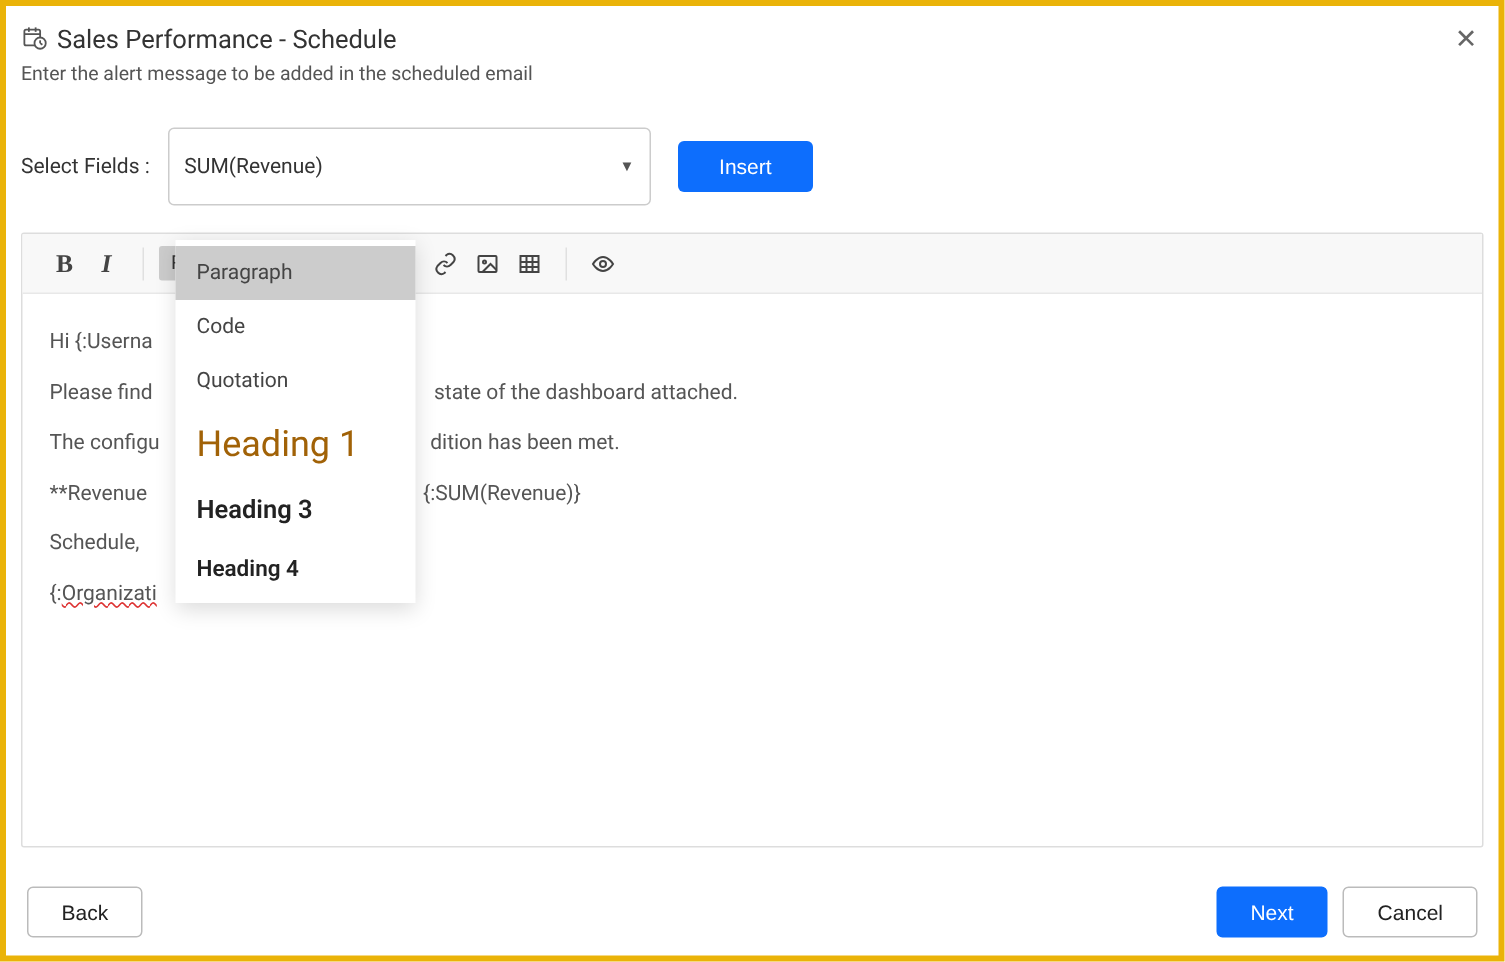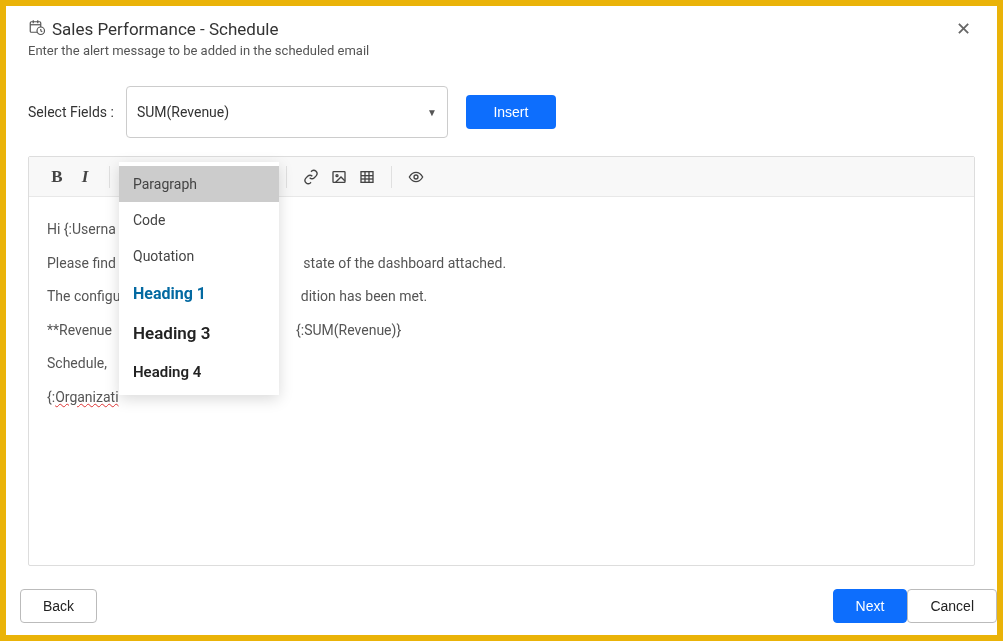--- a/index.html
+++ b/index.html
@@ -1,17 +1,17 @@
 <!DOCTYPE html>
 <html><head>
 <meta charset="utf-8">
 <style>
   * { box-sizing: border-box; margin: 0; padding: 0; }
   body { font-family: -apple-system, BlinkMacSystemFont, "Segoe UI", Roboto, Arial, sans-serif; font-size: 14px; color: #333; background: #fff; }
-  .dialog { width: 1003px; height: 641px; border: 6px solid #eab308; position: relative; padding: 12px 22px; }
+  .dialog { width: 1003px; height: 641px; border: 4px solid #eab308; position: relative; padding: 12px 10px; }
   .dlg-header { display: flex; align-items: flex-start; }
   .dlg-title-wrap { display: flex; align-items: center; gap: 6px; }
   .dlg-title { font-size: 17px; font-weight: 400; color: #333; }
   .dlg-sub { font-size: 13px; color: #555; margin-top: 4px; }
   .dlg-close { margin-left: auto; font-size: 18px; color: #666; cursor: pointer; line-height: 1; padding: 2px 4px; }
   .fields-row { display: flex; align-items: center; gap: 12px; margin-top: 28px; }
   .fields-label { font-size: 14px; color: #333; }
   .select-box { width: 322px; height: 52px; border: 1px solid #ccc; border-radius: 4px; display: flex; align-items: center; padding: 0 10px; cursor: pointer; font-size: 14px; color: #333; position: relative; }
   .select-box .caret { margin-left: auto; font-size: 10px; color: #555; }
   .insert-btn { background: #0d6efd; color: #fff; border: none; border-radius: 4px; height: 34px; width: 90px; font-size: 14px; cursor: pointer; margin-left: 6px; text-align: center; }
@@ -24,28 +24,28 @@
   .tb-bold { font-weight: 900; font-size: 17px; font-family: Georgia, serif; }
   .tb-italic { font-style: italic; font-weight: 700; font-size: 17px; font-family: Georgia, serif; }
   .para-dd { background: #ccc; padding: 4px 8px; border-radius: 2px; display: flex; align-items: center; gap: 4px; font-size: 13px; cursor: pointer; }
   .para-dd .tri { font-size: 9px; }
   .editor-body { flex: 1; padding: 16px 18px; font-size: 14px; color: #555; line-height: 2.4; position: relative; overflow: hidden; }
   .editor-body p { margin: 0; }
   .spell { text-decoration: underline wavy #d33; text-decoration-thickness: 1px; }
   .dropdown-menu { position: absolute; top: 156px; left: 113px; width: 160px; background: #fff; box-shadow: 0 4px 14px rgba(0,0,0,0.15); z-index: 50; padding: 4px 0; }
   .dd-item { padding: 10px 14px; cursor: pointer; color: #444; font-size: 14px; }
   .dd-item.selected { background: #ccc; }
-  .dd-h1 { font-size: 16px; font-weight: 700; color: #0369a1; }
+  .dd-h1 { font-size: 24px; font-weight: 400; color: #a16207; }
   .dd-h2 { font-size: 20px; font-weight: 600; color: #222; }
   .dd-h3 { font-size: 17px; font-weight: 600; color: #222; }
   .dd-h4 { font-size: 15px; font-weight: 600; color: #222; }
-  .footer { position: absolute; bottom: 12px; left: 14px; right: 0; display: flex; align-items: center; }
+  .footer { position: absolute; bottom: 12px; left: 14px; right: 14px; display: flex; align-items: center; }
   .btn { height: 34px; padding: 0 22px; border: 1px solid #bbb; border-radius: 4px; background: #fff; font-size: 14px; cursor: pointer; color: #222; }
   .btn-primary { background: #0d6efd; border-color: #0d6efd; color: #fff; }
-  .footer .right { margin-left: auto; display: flex; }
+  .footer .right { margin-left: auto; display: flex; gap: 10px; }
   .schedule-icon { width:18px; height:18px; }
 </style>
 </head>
 <body>
 
 <div class="dialog">
 
   <div class="dlg-header">
     <div>
       <div class="dlg-title-wrap">

